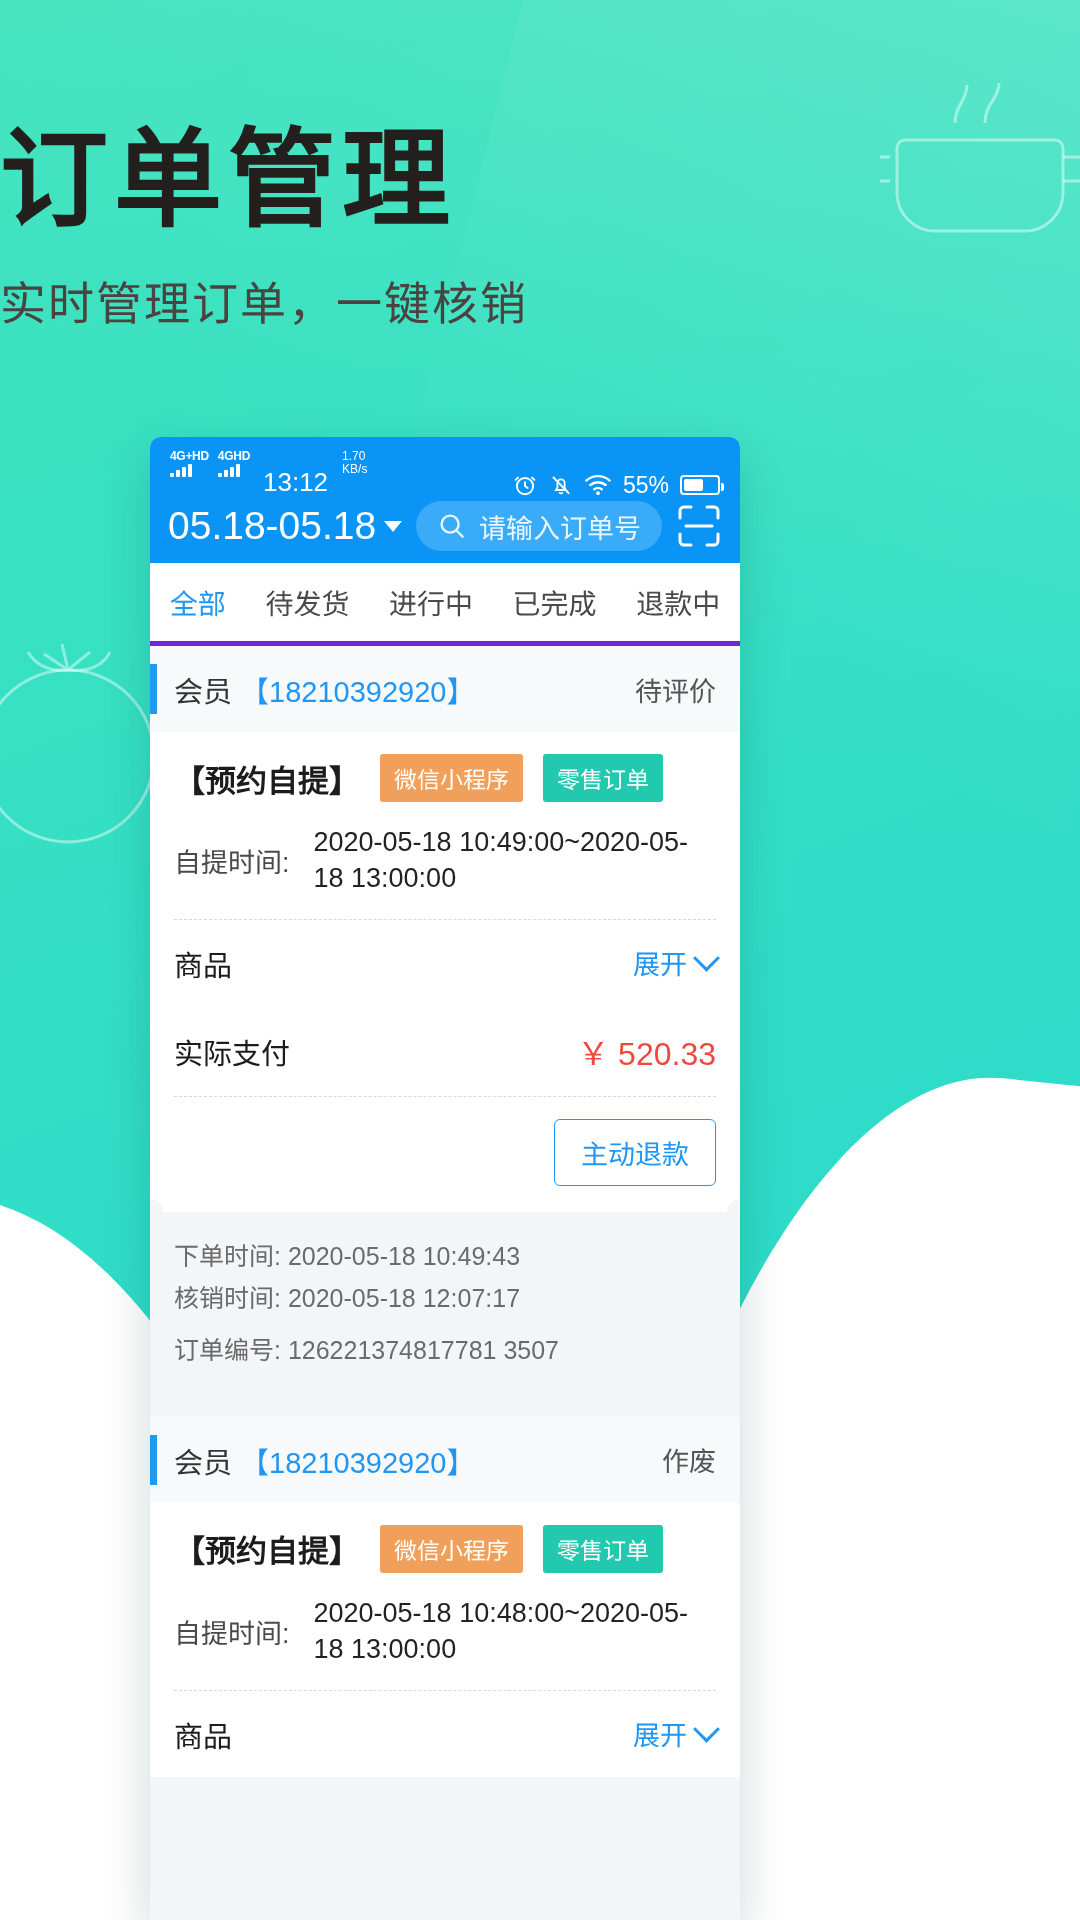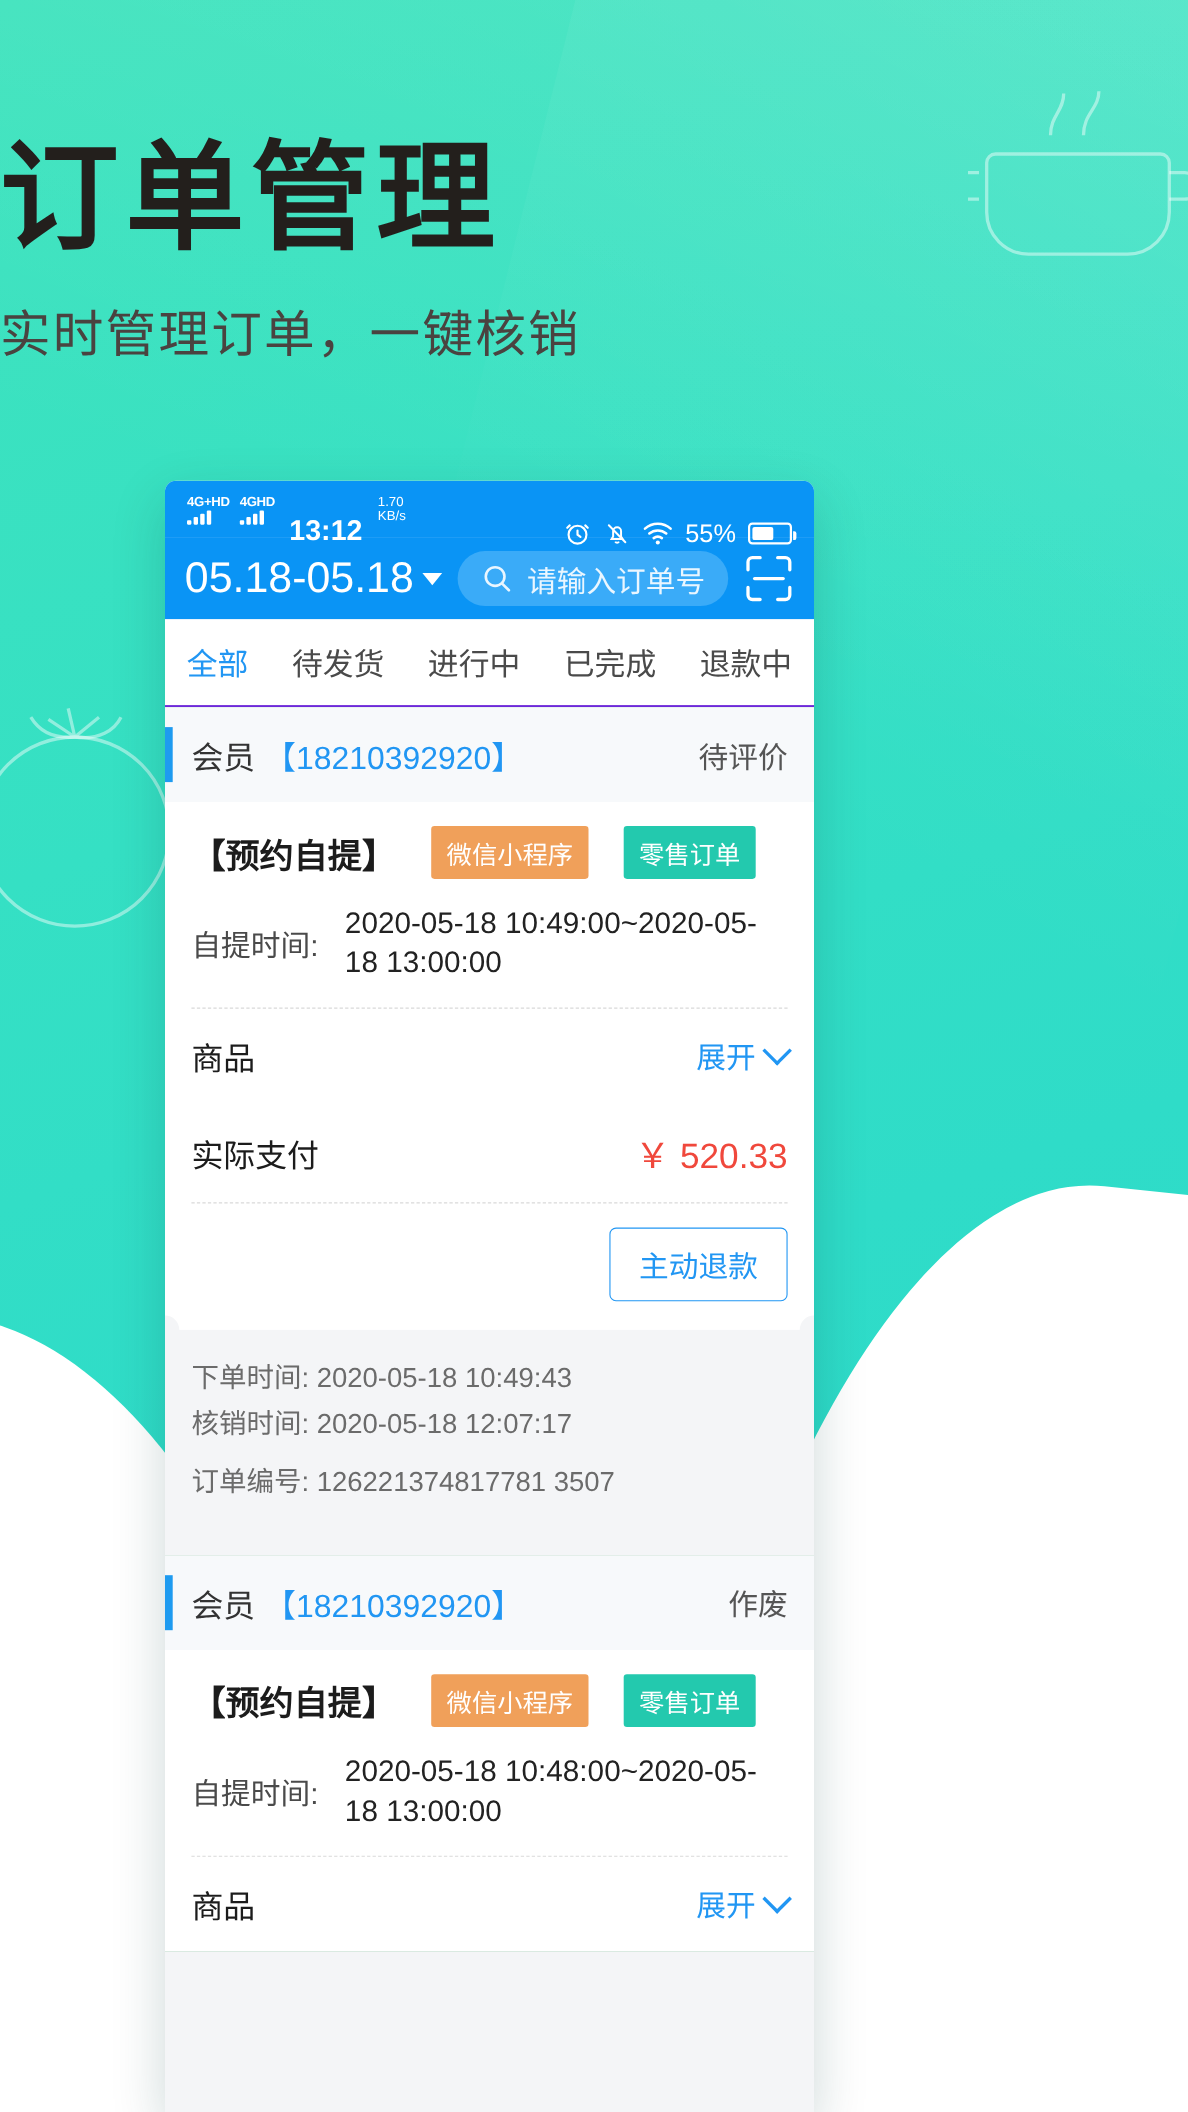--- a/index.html
+++ b/index.html
@@ -41,21 +41,21 @@
   
   .statusbar{height:52px;background:#0a94f5;display:flex;align-items:center;
     padding:0 20px;color:#fff;font-size:23px;}
   .sb-left{display:flex;align-items:center;gap:9px;flex:1;}
   .sig{display:flex;flex-direction:column;align-items:flex-start;line-height:1;}
   .sig-label{font-size:12px;font-weight:700;letter-spacing:-.3px;}
   .sig-bars{display:flex;align-items:flex-end;gap:2px;height:13px;margin-top:2px;}
   .sig-bars i{display:block;width:4px;background:#fff;border-radius:1px;}
   .sig-bars i:nth-child(1){height:4px}.sig-bars i:nth-child(2){height:7px}
   .sig-bars i:nth-child(3){height:10px}.sig-bars i:nth-child(4){height:13px}
-  .sb-time{font-size:26px;font-weight:700;margin-left:4px;margin-top:39px;}
+  .sb-time{font-size:26px;font-weight:400;margin-left:4px;margin-top:39px;}
   .sb-net{font-size:12px;line-height:1.05;margin-left:5px;text-align:left;}
   .sb-right{display:flex;align-items:center;gap:11px;margin-top:44px;}
   .sb-pct{font-size:23px;font-weight:500;}
   .batt{width:40px;height:20px;border:2px solid #fff;border-radius:4px;position:relative;
     display:flex;align-items:center;padding:2px;box-sizing:border-box;}
   .batt:after{content:"";position:absolute;right:-6px;top:6px;width:3px;height:8px;
     background:#fff;border-radius:0 2px 2px 0;}
   .batt i{display:block;height:100%;width:58%;background:#fff;border-radius:2px;}
 
   
@@ -65,36 +65,36 @@
     white-space:nowrap;}
   .caret{width:0;height:0;border-left:9px solid transparent;border-right:9px solid transparent;
     border-top:11px solid #fff;}
   .searchbox{flex:1;height:50px;background:#3aabf8;border-radius:25px;
     display:flex;align-items:center;justify-content:center;gap:12px;}
   .searchbox .ph{color:#eaf6ff;font-size:27px;}
   .scanbtn{width:46px;height:46px;flex:0 0 46px;position:relative;}
 
   
   .tabs{height:78px;background:#fff;display:flex;align-items:center;
-    justify-content:space-around;border-bottom:2px solid #6d28d9;}
+    justify-content:space-around;border-bottom:5px solid #6d28d9;}
   .tab{font-size:28px;color:#4a4a4a;}
   .tab.active{color:#2196f3;}
 
   
   .list{background:#15803d;}
   .order{background:#fff;margin:0 0 0 0;}
   .order-head{display:flex;align-items:center;justify-content:space-between;
     background:#f7f9fb;padding:22px 24px 22px 0;position:relative;}
   .order-head:before{content:"";position:absolute;left:0;top:18px;bottom:18px;width:7px;
     background:#1e9bf0;}
   .member{font-size:29px;color:#333;padding-left:24px;}
   .member b{color:#2196f3;font-weight:400;}
   .order-status{font-size:27px;color:#555;}
   .order-body{background:#fff;padding:4px 24px 0;}
-  .tagrow{display:flex;align-items:center;gap:32px;padding:18px 0 12px;}
+  .tagrow{display:flex;align-items:center;gap:20px;padding:18px 0 12px;}
   .tagrow .ttl{font-size:31px;font-weight:700;color:#1c1c1c;}
   .tag{font-size:23px;color:#fff;padding:7px 14px;border-radius:3px;}
   .tag.orange{background:#f0a05a;}
   .tag.teal{background:#23c9ae;}
   .kv{display:flex;gap:4px;padding:10px 0 22px;}
   .kv .k{font-size:27px;color:#4a4a4a;white-space:nowrap;align-self:center;}
   .kv .v{font-size:27px;color:#222;line-height:1.35;margin-left:20px;}
   .dashed{border-top:1px dashed #d9d9d9;}
   .row{display:flex;align-items:center;justify-content:space-between;padding:22px 0;}
   .row .lbl{font-size:29px;color:#1c1c1c;}

